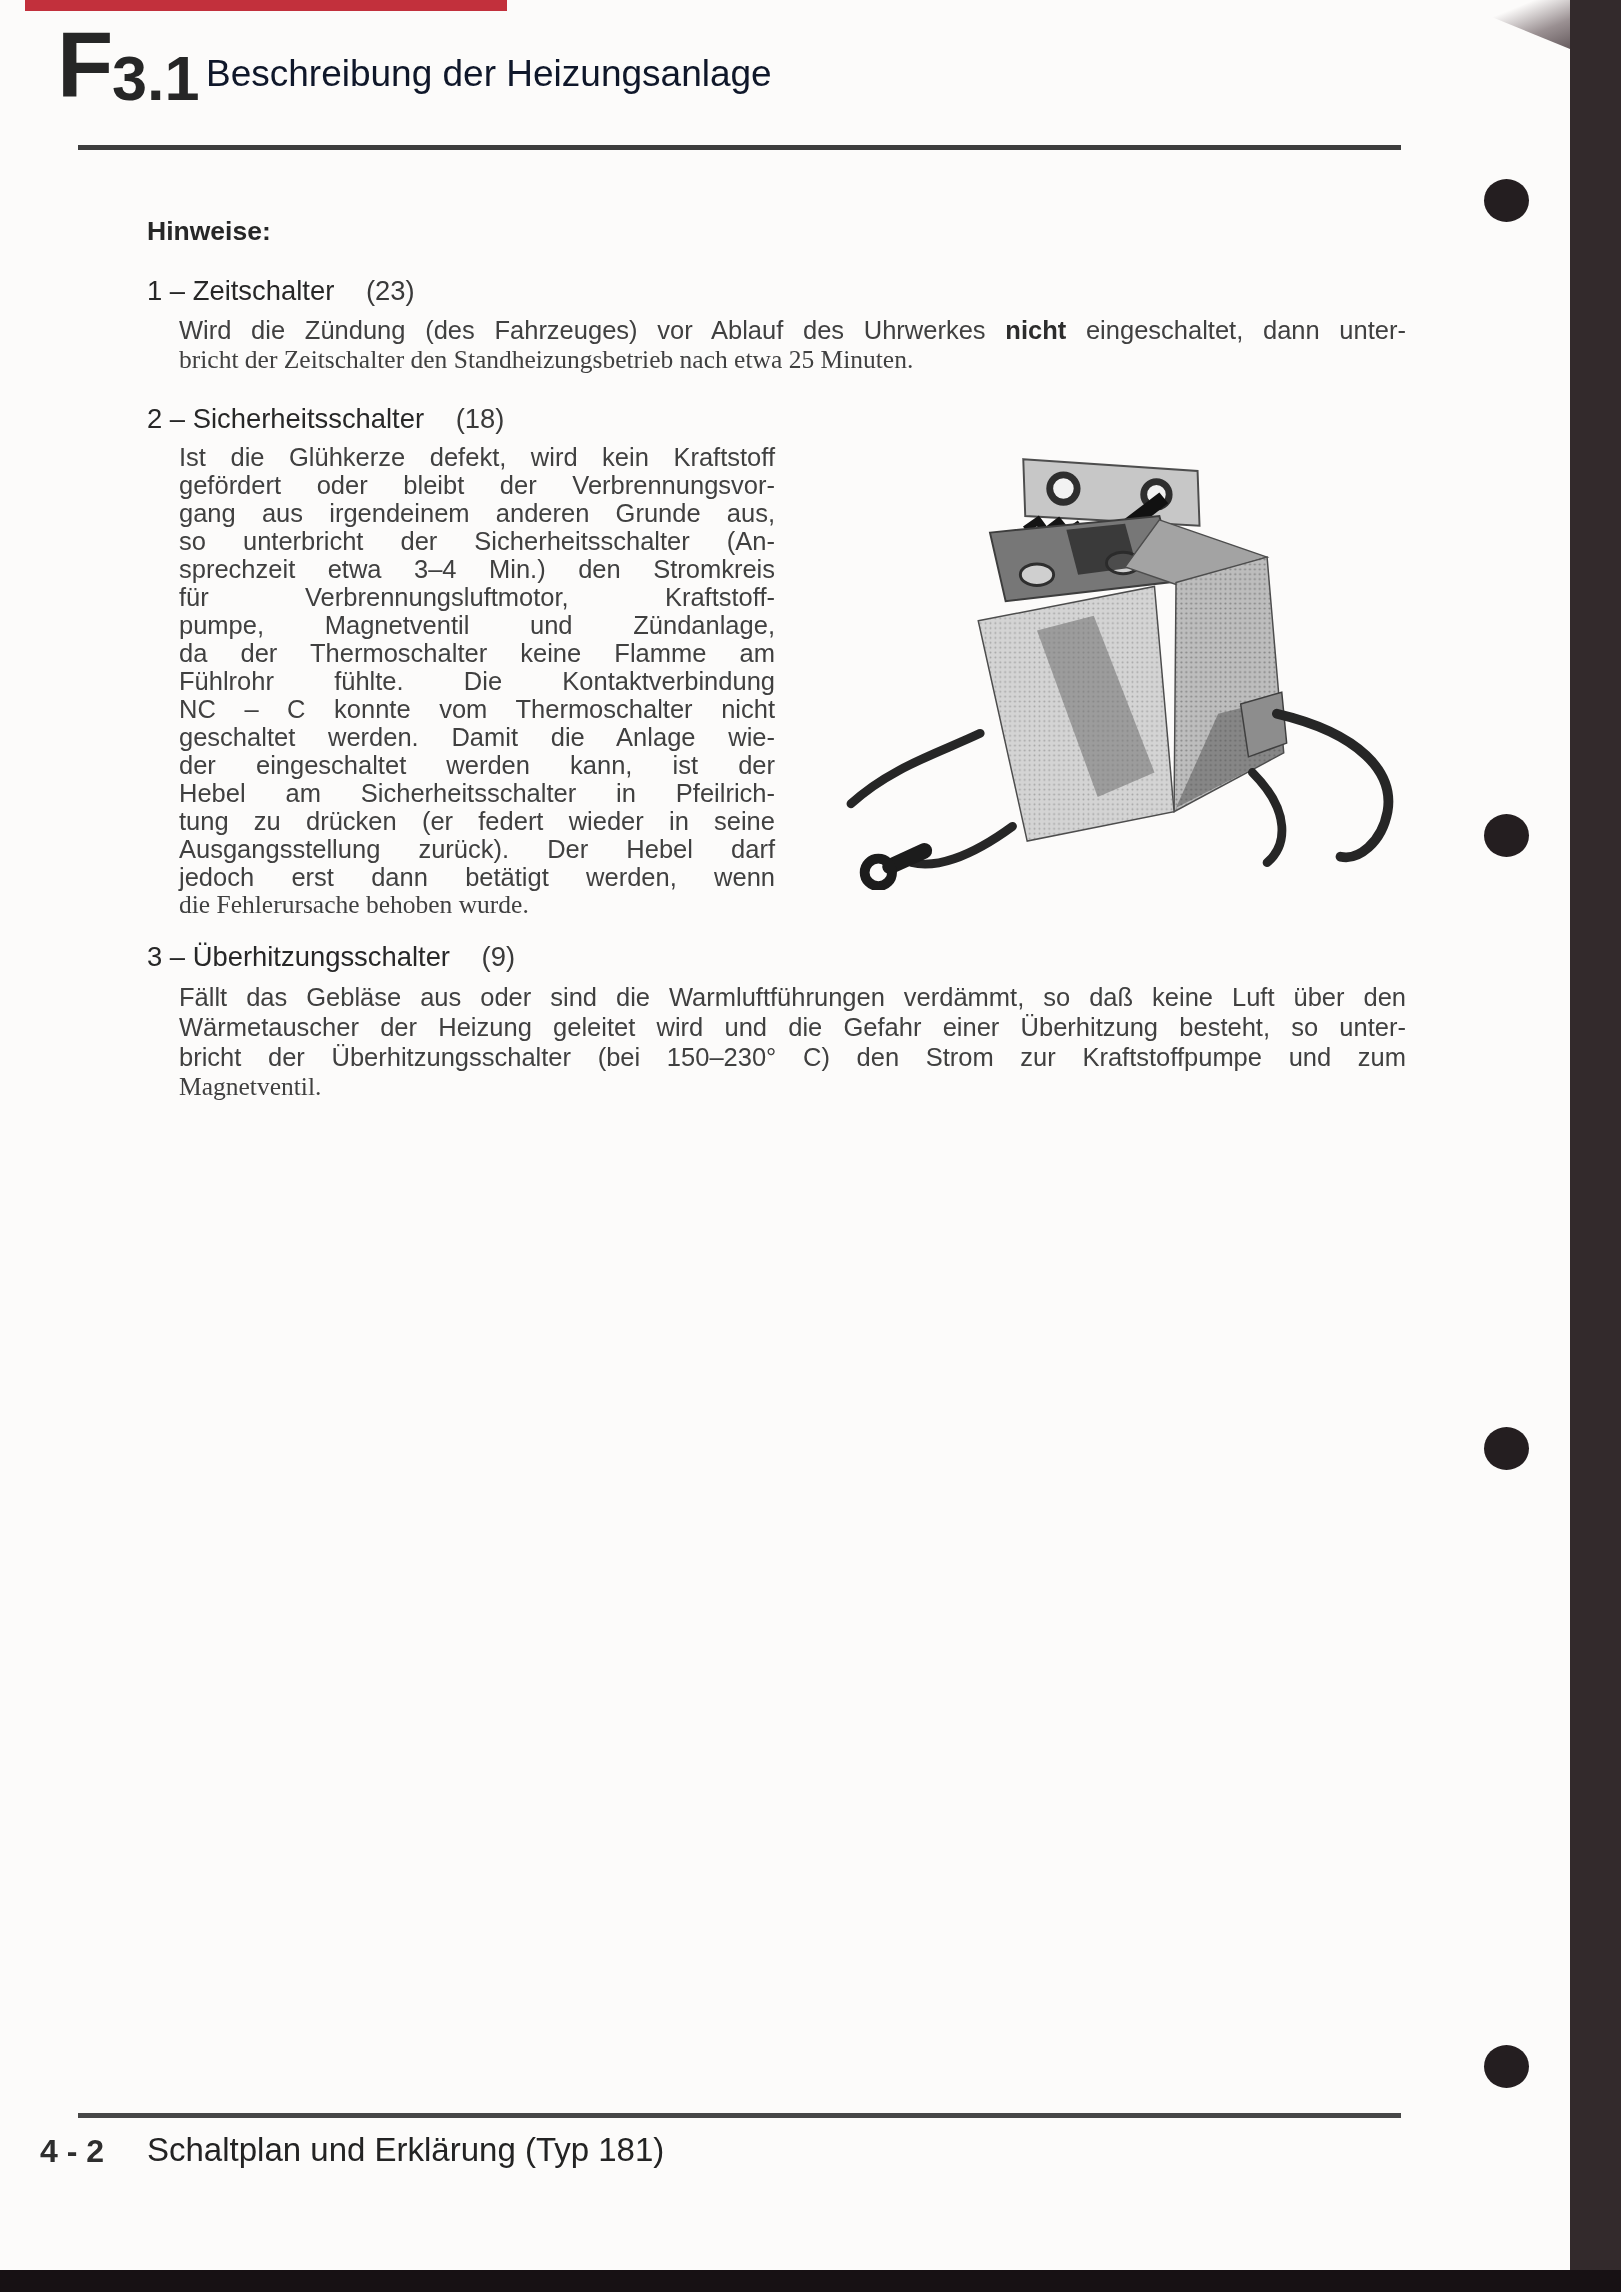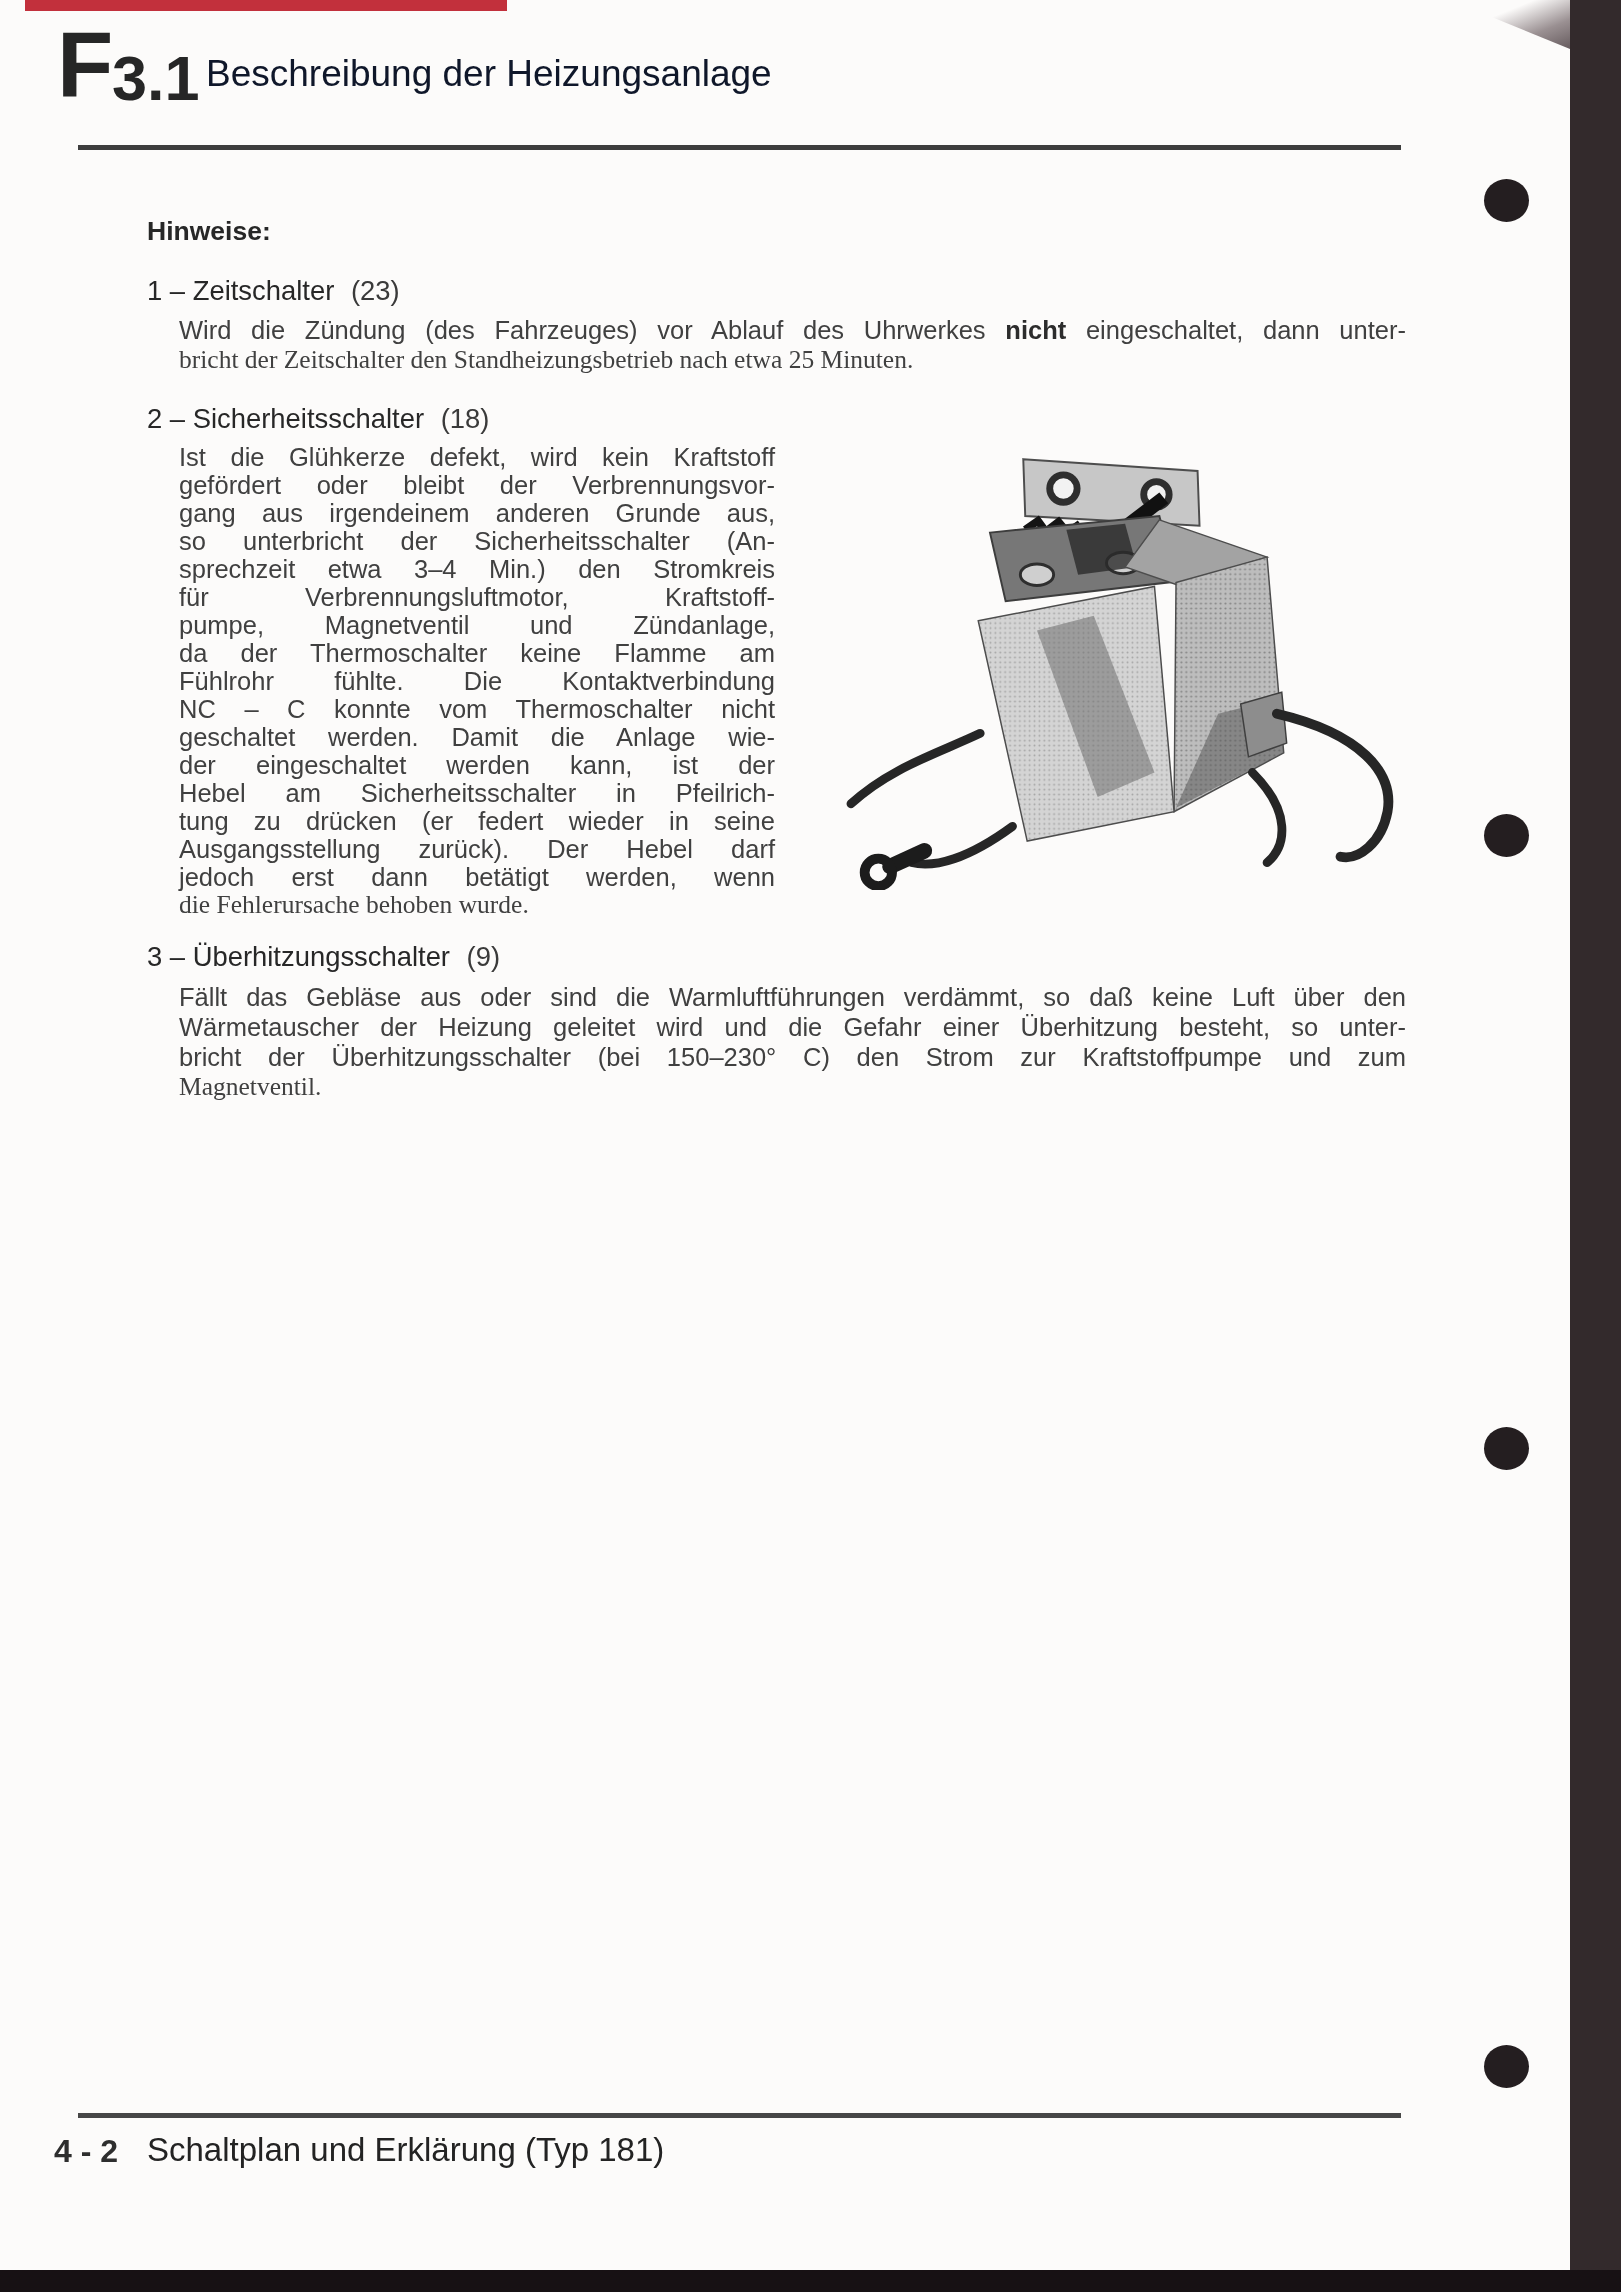--- a/index.html
+++ b/index.html
@@ -21,36 +21,36 @@
   .hdr-num{position:absolute;left:112px;top:47px;font-size:63px;font-weight:bold;color:#262626;line-height:1;}
   .hdr-title{position:absolute;left:206px;top:55px;font-size:37px;color:#0f172a;line-height:1;}
   .rule{position:absolute;left:78px;width:1323px;height:4.9px;background:#3d3d3d;}
   .rule-top{top:145px;}
   .rule-bot{top:2113px;background:#474747;}
 
   
   .notes{position:absolute;left:147px;top:216px;font-size:26.5px;font-weight:bold;color:#272727;}
   .sec-head{position:absolute;left:147px;font-size:27.4px;color:#272727;}
   .sec-head .b{font-weight:normal;}
-  .sec-head .ref{font-weight:normal;color:#3a3a3a;margin-left:9px;}
+  .sec-head .ref{font-weight:normal;color:#3a3a3a;margin-left:24px;}
   .h1{top:275px;}.h2{top:403px;}.h3{top:941px;}
 
   .para{position:absolute;left:179px;width:1227px;font-size:25.5px;color:#404040;line-height:30px;}
   .p1{top:315px;}.p3{top:982px;}
   .jline{text-align:justify;text-align-last:justify;}
   .jlast{text-align-last:left;font-family:Liberation Serif, serif;}
   .bold-inline{font-weight:bold;color:#2c2c2c;}
 
   .column{position:absolute;left:179px;top:443px;width:596px;font-size:25.5px;color:#404040;}
   .cline{line-height:28px;}
 
   .figure{position:absolute;left:831px;top:420px;width:598px;height:470px;}
 
   
-  .foot-num{position:absolute;left:54px;top:2133px;font-size:32px;font-weight:bold;color:#2e2e2e;}
+  .foot-num{position:absolute;left:40px;top:2133px;font-size:32px;font-weight:bold;color:#2e2e2e;}
   .foot-title{position:absolute;left:147px;top:2131px;font-size:33px;font-weight:normal;color:#232323;}
 </style>
 </head>
 <body>
 
 <div class="page">
 
   <div class="red-strip"></div>
   <div class="corner-wedge"></div>
   <div class="binder-bar"></div>

